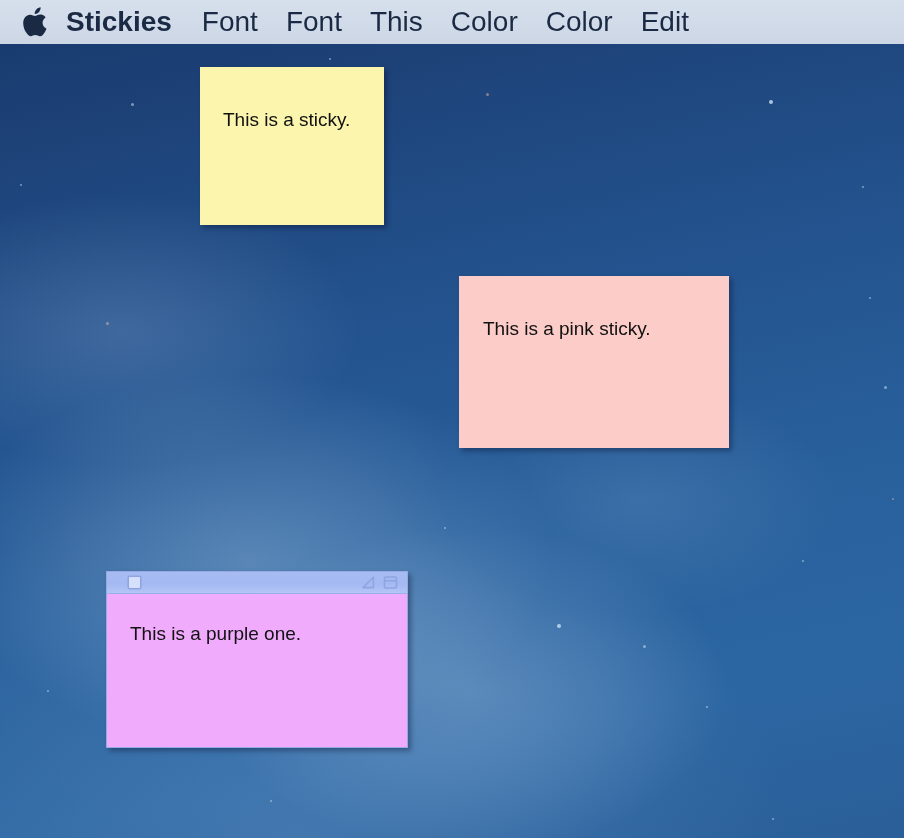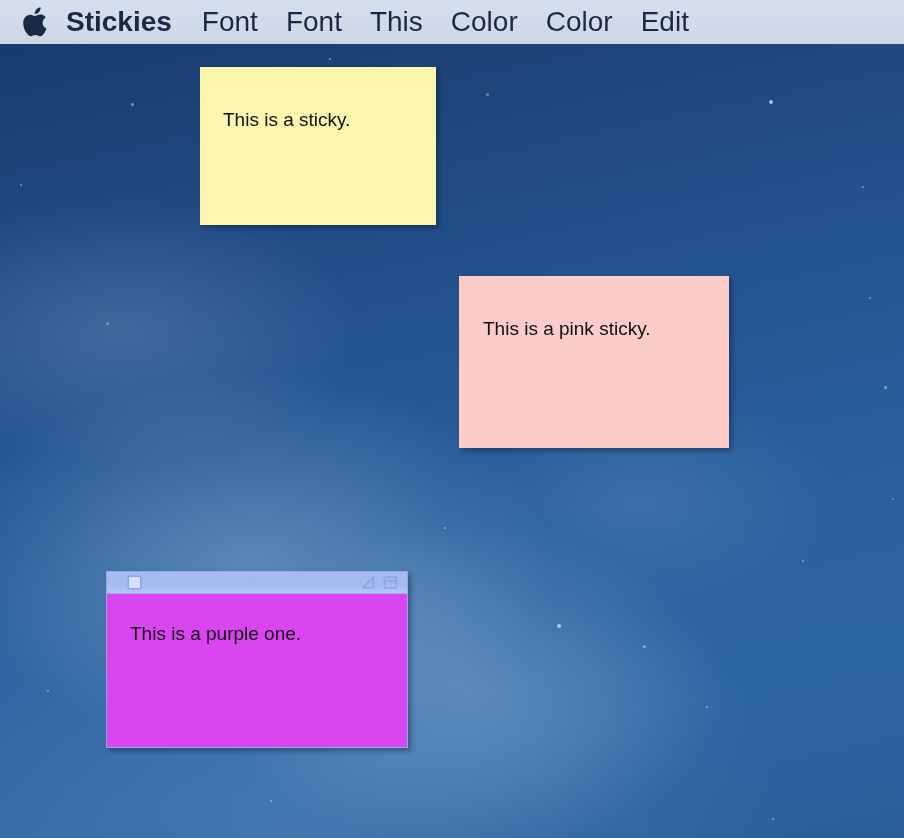--- a/index.html
+++ b/index.html
@@ -84,21 +84,21 @@
     color: #111111;
     font-size: 19px;
     line-height: 1.25;
     white-space: pre-wrap;
   }
 
   
   #sticky-yellow {
     left: 200px;
     top: 67px;
-    width: 236px;
+    width: 184px;
     height: 158px;
     background: #fcf5ad;
   }
   #sticky-yellow .sticky-text { margin: 41px 0 0 23px; }
 
   
   #sticky-pink {
     left: 459px;
     top: 276px;
     width: 270px;
@@ -106,21 +106,21 @@
     background: #fcccc8;
   }
   #sticky-pink .sticky-text { margin: 41px 0 8px 24px; }
 
   
   #sticky-purple {
     left: 106px;
     top: 571px;
     width: 302px;
     height: 177px;
-    background: #d946ef;
+    background: #f0abfc;
     border: 1px solid #95a9e4;
   }
   #purple-titlebar {
     height: 22px;
     background: linear-gradient(to bottom, #a8bcf3 0%, #a4b9f2 55%, #b4c5f6 100%);
     border-bottom: 1px solid #9ab0ee;
     display: flex;
     align-items: center;
     justify-content: space-between;
     padding: 0 9px 0 20px;

